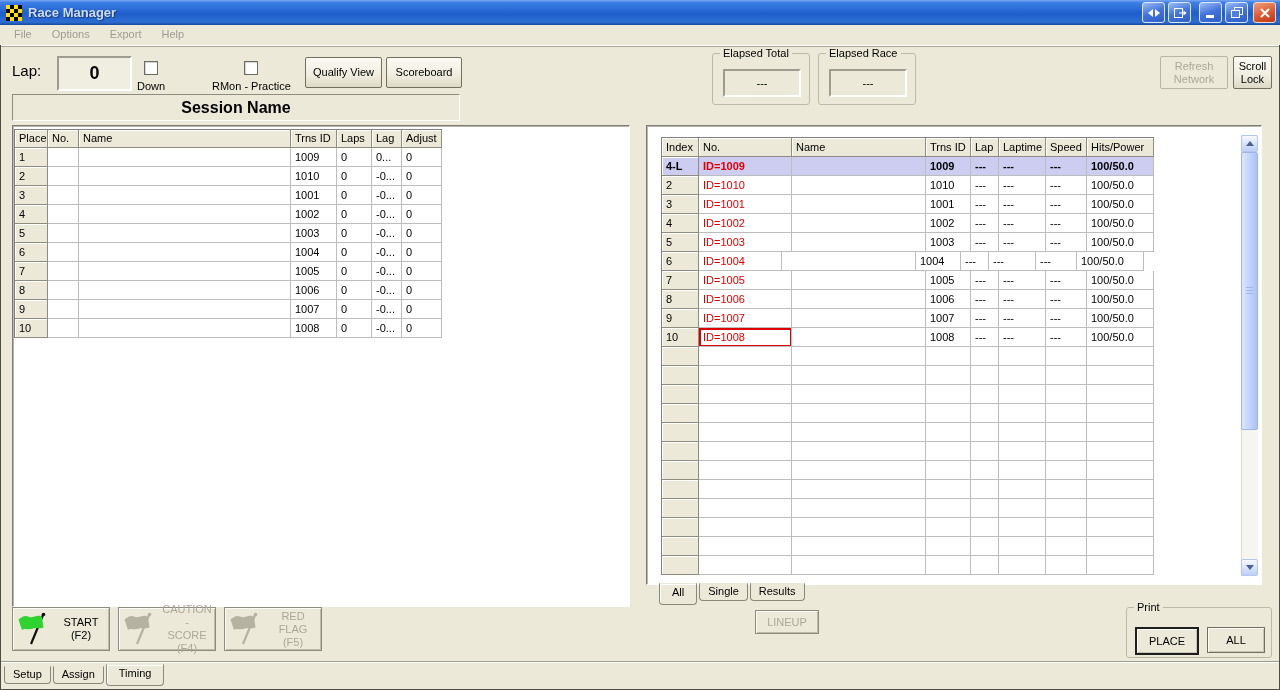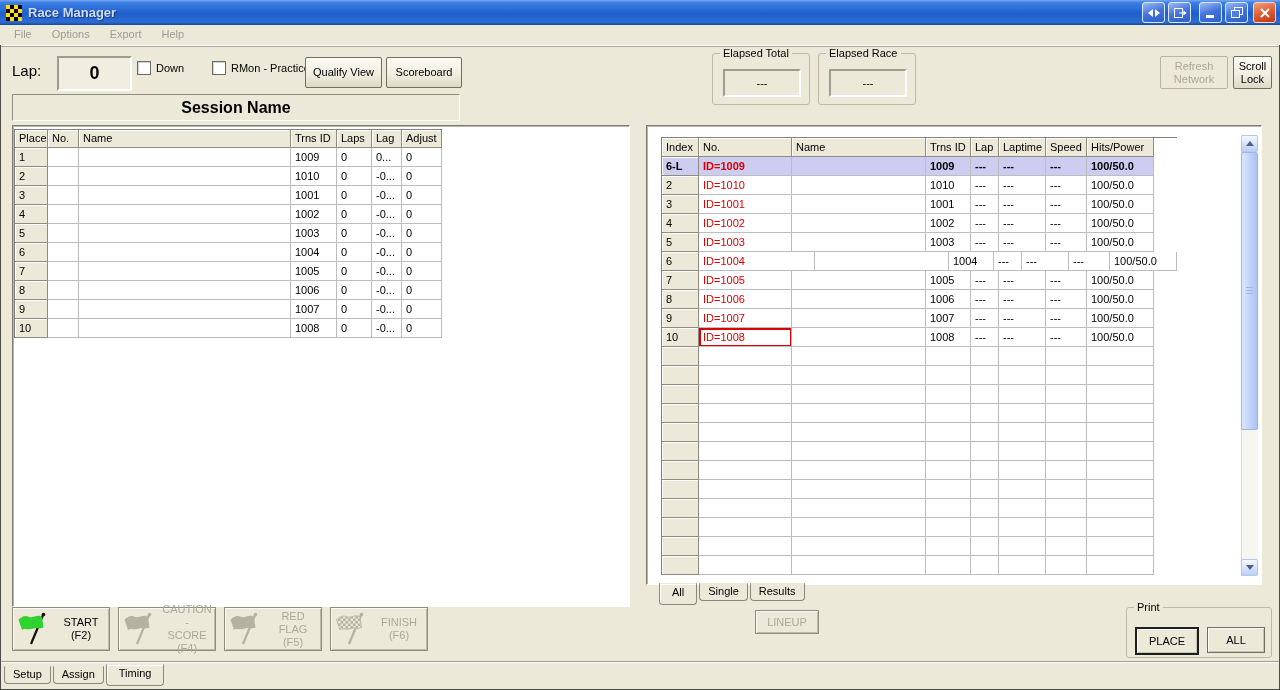--- a/index.html
+++ b/index.html
@@ -22,21 +22,21 @@
   
   .menubar{position:absolute;top:25px;left:0;right:0;height:20px;background:#ECE9D8;
     display:flex;align-items:center;padding-left:4px;}
   .menu-item{padding:0 10px 3px;color:#9D9C94;}
   .topedge{position:absolute;top:45px;left:1px;right:1px;height:1px;border-top:1px solid #FFFFFF;background:#ACA899;}
   
   .lap-label{position:absolute;left:12px;top:62px;font-size:15px;}
   .lap-display{position:absolute;left:57px;top:56px;width:71px;height:31px;background:#F0EEE1;
     border:2px solid;border-color:#9E9C8E #FFFFFF #FFFFFF #9E9C8E;
     display:flex;align-items:center;justify-content:center;font-size:18px;font-weight:bold;}
-  .cb{position:absolute;display:flex;align-items:center;gap:5px;}
+  .cb{position:absolute;display:flex;align-items:center;gap:5px;flex-direction:column;}
   .cb .box{width:12px;height:12px;background:#fff;border:1px solid #6A6A66;box-shadow:inset 1px 1px 1px rgba(0,0,0,.18);}
   #cb-down{left:137px;top:61px;}
   #cb-rmon{left:212px;top:61px;}
   .xpbtn{position:absolute;background:linear-gradient(180deg,#FBFAF4 0%,#EFEDDF 60%,#DDD9C6 100%);
     border:1px solid #71705F;border-radius:2px;display:flex;align-items:center;justify-content:center;
     text-align:center;line-height:13px;cursor:default;}
   #btn-qualify{left:305px;top:57px;width:75px;height:29px;}
   #btn-scoreboard{left:386px;top:57px;width:74px;height:29px;}
   #btn-refresh{left:1160px;top:56px;width:66px;height:31px;color:#ACA899;border-color:#B8B5A5;background:#ECE9D8;}
   #btn-scrolllock{left:1233px;top:56px;width:37px;height:31px;}
@@ -309,21 +309,21 @@
           <div class="tcell hcell" style="width: 37px;">Index</div>
           <div class="tcell hcell" style="width: 93px;">No.</div>
           <div class="tcell hcell" style="width: 134px;">Name</div>
           <div class="tcell hcell" style="width: 45px;">Trns ID</div>
           <div class="tcell hcell" style="width: 28px;">Lap</div>
           <div class="tcell hcell" style="width: 47px;">Laptime</div>
           <div class="tcell hcell" style="width: 41px;">Speed</div>
           <div class="tcell hcell" style="width: 67px;">Hits/Power</div>
         </div>
         <div class="trow">
-          <div class="tcell fcell bold" style="width: 37px; background: rgb(205, 205, 242);">6-L</div>
+          <div class="tcell fcell bold" style="width: 37px; background: rgb(205, 205, 242);">4-L</div>
           <div class="tcell dcell bold" style="width: 93px; background: rgb(205, 205, 242); color: rgb(222, 0, 0);">ID=1009</div>
           <div class="tcell dcell bold" style="width: 134px; background: rgb(205, 205, 242);"></div>
           <div class="tcell dcell bold" style="width: 45px; background: rgb(205, 205, 242);">1009</div>
           <div class="tcell dcell bold" style="width: 28px; background: rgb(205, 205, 242);">---</div>
           <div class="tcell dcell bold" style="width: 47px; background: rgb(205, 205, 242);">---</div>
           <div class="tcell dcell bold" style="width: 41px; background: rgb(205, 205, 242);">---</div>
           <div class="tcell dcell bold" style="width: 67px; background: rgb(205, 205, 242);">100/50.0</div>
         </div>
         <div class="trow">
           <div class="tcell fcell" style="width: 37px;">2</div>
@@ -360,21 +360,21 @@
           <div class="tcell dcell" style="width: 93px; color: rgb(222, 0, 0);">ID=1003</div>
           <div class="tcell dcell" style="width: 134px;"></div>
           <div class="tcell dcell" style="width: 45px;">1003</div>
           <div class="tcell dcell" style="width: 28px;">---</div>
           <div class="tcell dcell" style="width: 47px;">---</div>
           <div class="tcell dcell" style="width: 41px;">---</div>
           <div class="tcell dcell" style="width: 67px;">100/50.0</div>
         </div>
         <div class="trow">
           <div class="tcell fcell" style="width: 37px;">6</div>
-          <div class="tcell dcell" style="width: 116px; color: rgb(222, 0, 0);">ID=1004</div>
+          <div class="tcell dcell" style="width: 83px; color: rgb(222, 0, 0);">ID=1004</div>
           <div class="tcell dcell" style="width: 134px;"></div>
           <div class="tcell dcell" style="width: 45px;">1004</div>
           <div class="tcell dcell" style="width: 28px;">---</div>
           <div class="tcell dcell" style="width: 47px;">---</div>
           <div class="tcell dcell" style="width: 41px;">---</div>
           <div class="tcell dcell" style="width: 67px;">100/50.0</div>
         </div>
         <div class="trow">
           <div class="tcell fcell" style="width: 37px;">7</div>
           <div class="tcell dcell" style="width: 93px; color: rgb(222, 0, 0);">ID=1005</div>
@@ -571,35 +571,20 @@
         <span class="racetxt">CAUTION -<br>SCORE (F4)</span>
       </div>
       <div class="racebtn disabled">
         <span class="raceicon"><svg width="40" height="36" viewBox="0 0 40 36">
             <circle cx="28.5" cy="3.5" r="1.8" fill="#B5B2A1"></circle>
             <line x1="28" y1="4" x2="16" y2="33" stroke="#B5B2A1" stroke-width="2.2"></line>
             <path d="M27 6 C22 2.5 18 8 13 5.5 C9.5 3.8 6 6.5 3.5 8.5 L7 19 C10 16.5 13.5 19.5 18 17.5 C22 15.8 25 18.5 28.5 16.5 Z" fill="#B5B2A1"></path>
           </svg></span>
         <span class="racetxt">RED FLAG<br>(F5)</span>
       </div>
-      <div class="racebtn disabled">
-        <span class="raceicon"><svg width="40" height="36" viewBox="0 0 40 36">
-            <defs>
-              <pattern id="chk" width="5" height="5" patternUnits="userSpaceOnUse">
-                <rect width="5" height="5" fill="#B5B2A1"></rect>
-                <rect width="2.5" height="2.5" fill="#E9E6D6"></rect>
-                <rect x="2.5" y="2.5" width="2.5" height="2.5" fill="#E9E6D6"></rect>
-              </pattern>
-            </defs>
-            <circle cx="28.5" cy="3.5" r="1.8" fill="#B5B2A1"></circle>
-            <line x1="28" y1="4" x2="16" y2="33" stroke="#B5B2A1" stroke-width="2.2"></line>
-            <path d="M27 6 C22 2.5 18 8 13 5.5 C9.5 3.8 6 6.5 3.5 8.5 L7 19 C10 16.5 13.5 19.5 18 17.5 C22 15.8 25 18.5 28.5 16.5 Z" fill="url(#chk)" stroke="#B5B2A1" stroke-width="0.8"></path>
-          </svg></span>
-        <span class="racetxt">FINISH (F6)</span>
-      </div>
     </div>
   <div id="btn-lineup">LINEUP</div>
 
   <div class="groupbox" id="print-group">
     <span class="glabel">Print</span>
     <div class="pbtn" id="btn-place">PLACE</div>
     <div class="pbtn" id="btn-all">ALL</div>
   </div>
 
   <div class="bottom-edge"></div>

